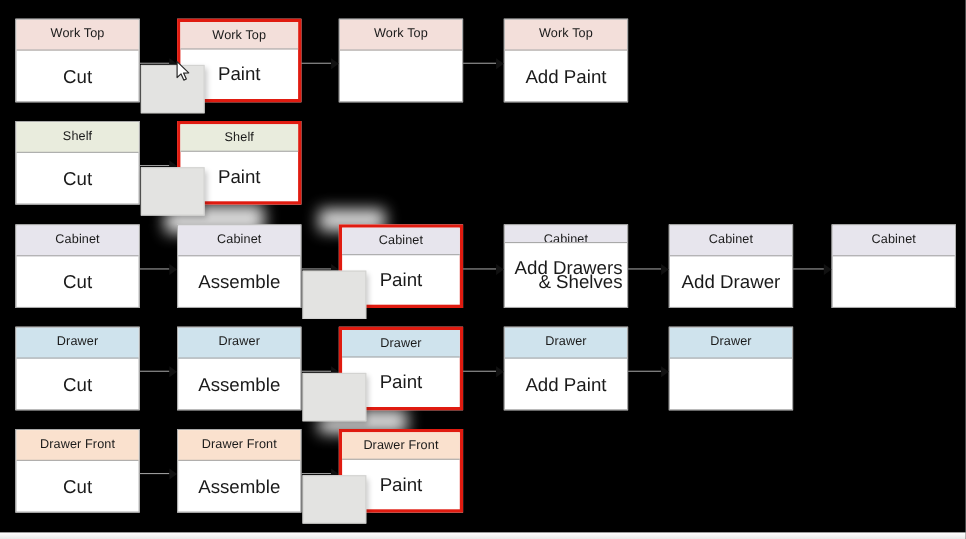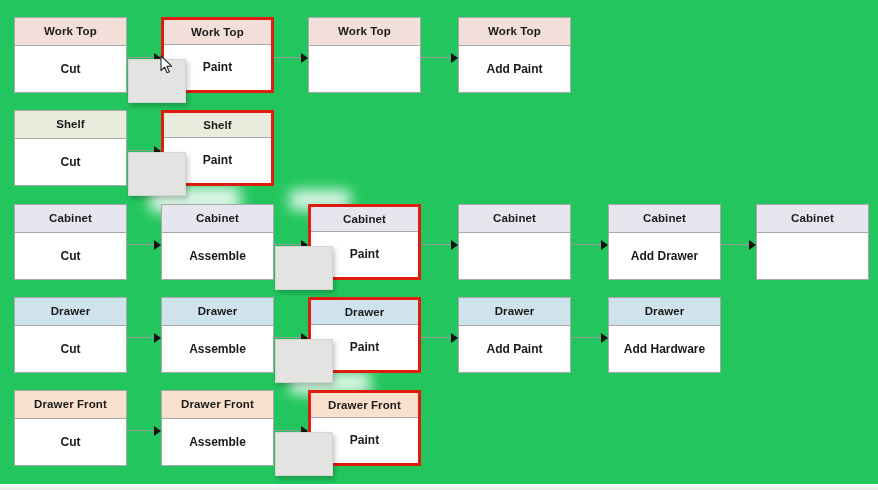--- a/index.html
+++ b/index.html
@@ -7,22 +7,21 @@
     width:878px;height:490px;
     background:#ffffff;
     font-family:"Liberation Sans", sans-serif;
     overflow:hidden;
     position:relative;
   }
   #canvas{
     position:absolute;
     left:0;top:0;
     width:878px;height:490px;
-    background:#22c55e;
-    font-weight:bold;
+    background:#000000;
   }
   
   .page-edge-bottom{
     position:absolute;left:0;bottom:0;width:878px;height:6px;
     background:linear-gradient(to bottom,#ffffff 0%,#f2f2f2 60%,#e8e8e8 100%);
   }
   .node{
     position:absolute;
     box-sizing:border-box;
     background:#ffffff;
@@ -41,21 +40,21 @@
     letter-spacing:0.1px;
     white-space:nowrap;
     overflow:hidden;
   }
   .node .body{
     flex:1;
     display:flex;
     align-items:center;
     justify-content:center;
     text-align:right;
-    font-size:12px;
+    font-size:17px;
     color:#1a1a1a;
     padding:16px 4px;
     line-height:13px;
   }
   .node.selected{
     border:3px solid #e01b10;
     z-index:5;
   }
   .node.selected .hdr{
     height:25px;
@@ -148,20 +147,21 @@
     <div class="conn" style="left:274px;top:244px;width:27px;"></div>
     <div class="arrow" style="left:301px;top:240px;"></div>
     <div class="node selected" style="left:308px;top:204px;width:113px;height:76px;">
       <div class="hdr" style="background:#e7e5ed;">Cabinet</div>
       <div class="body">Paint</div>
     </div>
     <div class="conn" style="left:421px;top:244px;width:30px;"></div>
     <div class="arrow" style="left:451px;top:240px;"></div>
     <div class="node" style="left:458px;top:204px;width:113px;height:76px;">
       <div class="hdr" style="background:#e7e5ed;">Cabinet</div>
+      <div class="body">Add Drawers &amp; Shelves</div>
     </div>
     <div class="conn" style="left:571px;top:244px;width:30px;"></div>
     <div class="arrow" style="left:601px;top:240px;"></div>
     <div class="node" style="left:608px;top:204px;width:113px;height:76px;">
       <div class="hdr" style="background:#e7e5ed;">Cabinet</div>
       <div class="body">Add Drawer</div>
     </div>
     <div class="conn" style="left:721px;top:244px;width:28px;"></div>
     <div class="arrow" style="left:749px;top:240px;"></div>
     <div class="node" style="left:756px;top:204px;width:113px;height:76px;">
@@ -186,21 +186,20 @@
     <div class="conn" style="left:421px;top:337px;width:30px;"></div>
     <div class="arrow" style="left:451px;top:333px;"></div>
     <div class="node" style="left:458px;top:297px;width:113px;height:76px;">
       <div class="hdr" style="background:#cfe3ed;">Drawer</div>
       <div class="body">Add Paint</div>
     </div>
     <div class="conn" style="left:571px;top:337px;width:30px;"></div>
     <div class="arrow" style="left:601px;top:333px;"></div>
     <div class="node" style="left:608px;top:297px;width:113px;height:76px;">
       <div class="hdr" style="background:#cfe3ed;">Drawer</div>
-      <div class="body">Add Hardware</div>
     </div>
     <div class="node" style="left:14px;top:390px;width:113px;height:76px;">
       <div class="hdr" style="background:#fae1ce;">Drawer Front</div>
       <div class="body">Cut</div>
     </div>
     <div class="conn" style="left:127px;top:430px;width:27px;"></div>
     <div class="arrow" style="left:154px;top:426px;"></div>
     <div class="node" style="left:161px;top:390px;width:113px;height:76px;">
       <div class="hdr" style="background:#fae1ce;">Drawer Front</div>
       <div class="body">Assemble</div>

